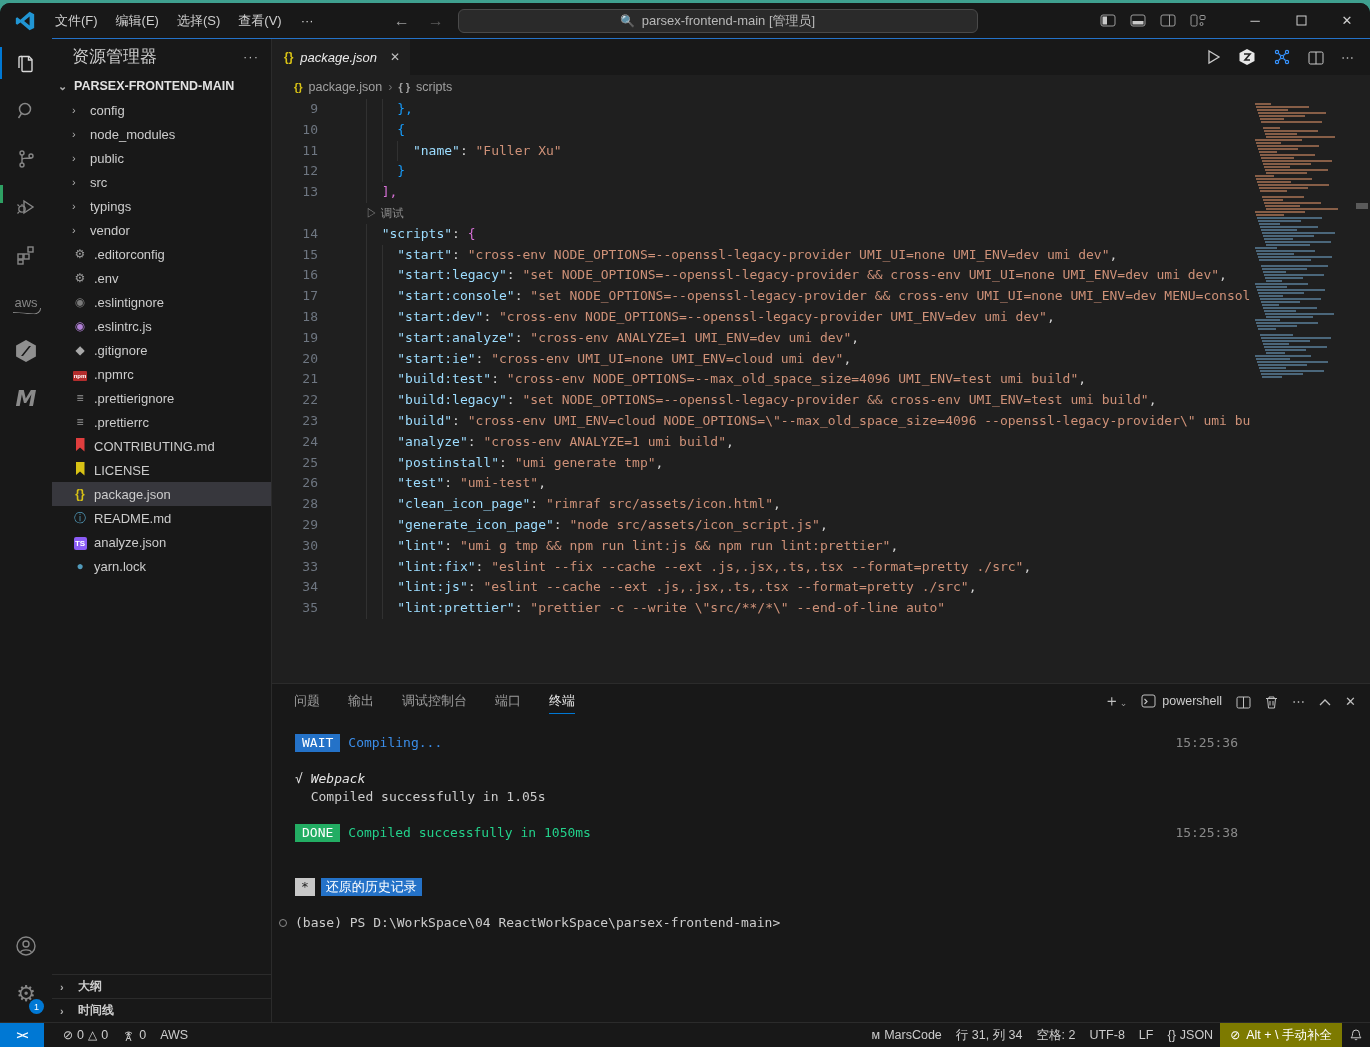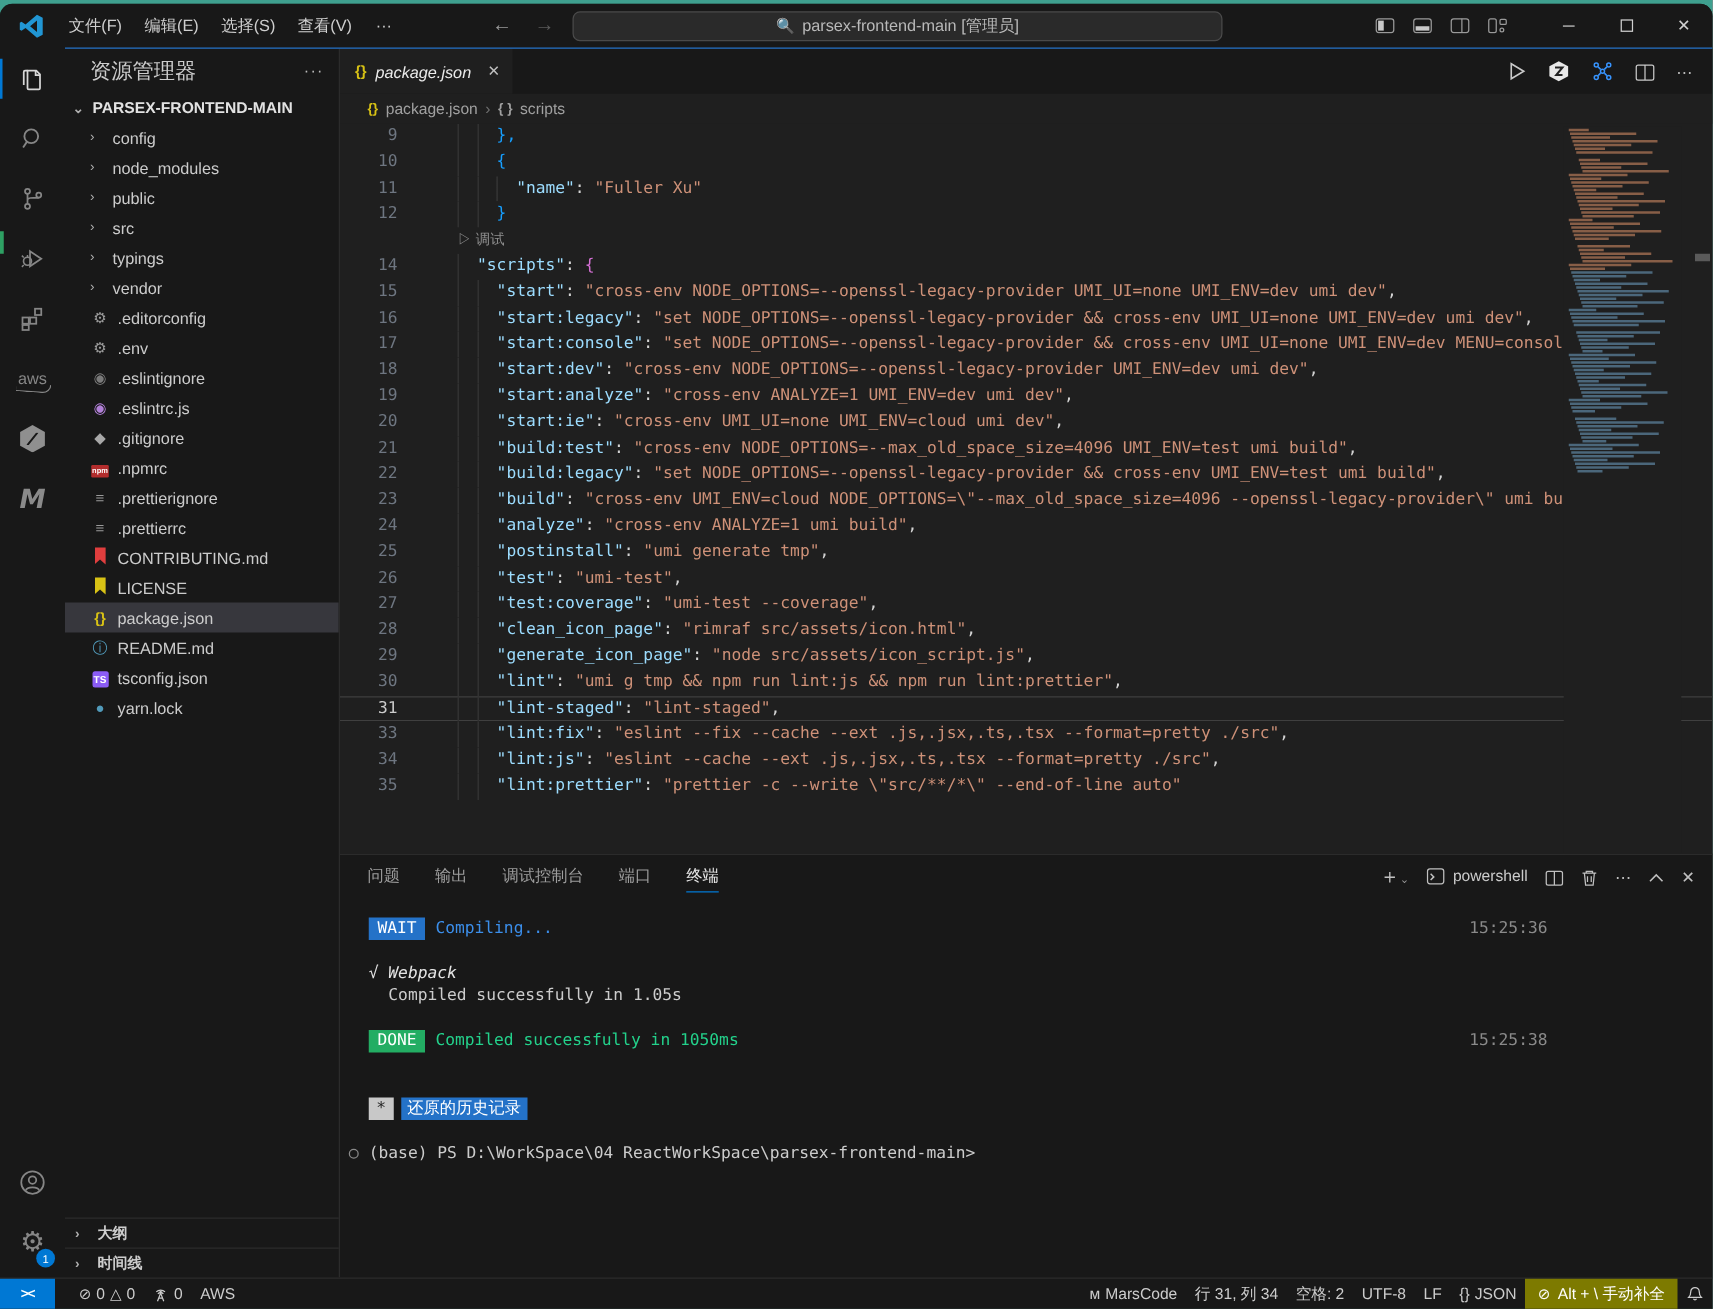--- a/index.html
+++ b/index.html
@@ -309,21 +309,21 @@
           <div class="tree-row selected">
             <span class="tr-icon" style="color: rgb(216, 194, 21); font-weight: bold;">{}</span>
             <span>package.json</span>
           </div>
           <div class="tree-row">
             <span class="tr-icon" style="color: rgb(81, 154, 186);">ⓘ</span>
             <span>README.md</span>
           </div>
           <div class="tree-row">
             <span class="tr-icon" style="color: rgb(49, 120, 198);"><span class="ts-box">TS</span></span>
-            <span>tsconfig.json</span>
+            <span>analyze.json</span>
           </div>
           <div class="tree-row">
             <span class="tr-icon" style="color: rgb(81, 154, 186);">●</span>
             <span>yarn.lock</span>
           </div>
         </div>
     </div>
     <div class="sb-bottom" id="sb-bottom">
         <div class="sb-sec">
           <span class="tr-chev">›</span>
@@ -374,39 +374,38 @@
       <span class="sep">›</span>
       <span class="bc-braces dim">{ }</span>
       <span>scripts</span>
     </div>
     <div class="code">
       <div id="code-lines">
           <div class="crow"><span class="gut">9</span><span class="cline"><span class="ind">  </span><span class="ind">  </span><span class="tk-blue">},</span></span></div>
           <div class="crow"><span class="gut">10</span><span class="cline"><span class="ind">  </span><span class="ind">  </span><span class="tk-blue">{</span></span></div>
           <div class="crow"><span class="gut">11</span><span class="cline"><span class="ind">  </span><span class="ind">  </span><span class="ind">  </span><span class="tk-key">"name"</span><span class="tk-pun">: </span><span class="tk-str">"Fuller Xu"</span></span></div>
           <div class="crow"><span class="gut">12</span><span class="cline"><span class="ind">  </span><span class="ind">  </span><span class="tk-blue">}</span></span></div>
+          <div class="crow"><span class="gut">13</span><span class="cline"><span class="ind">  </span><span class="tk-pink">],</span></span></div>
           <div class="codelens">▷ 调试</div>
           <div class="crow"><span class="gut">14</span><span class="cline"><span class="ind">  </span><span class="tk-key">"scripts"</span><span class="tk-pun">: </span><span class="tk-pink">{</span></span></div>
           <div class="crow"><span class="gut">15</span><span class="cline"><span class="ind">  </span><span class="ind">  </span><span class="tk-key">"start"</span><span class="tk-pun">: </span><span class="tk-str">"cross-env NODE_OPTIONS=--openssl-legacy-provider UMI_UI=none UMI_ENV=dev umi dev"</span><span class="tk-pun">,</span></span></div>
           <div class="crow"><span class="gut">16</span><span class="cline"><span class="ind">  </span><span class="ind">  </span><span class="tk-key">"start:legacy"</span><span class="tk-pun">: </span><span class="tk-str">"set NODE_OPTIONS=--openssl-legacy-provider &amp;&amp; cross-env UMI_UI=none UMI_ENV=dev umi dev"</span><span class="tk-pun">,</span></span></div>
           <div class="crow"><span class="gut">17</span><span class="cline"><span class="ind">  </span><span class="ind">  </span><span class="tk-key">"start:console"</span><span class="tk-pun">: </span><span class="tk-str">"set NODE_OPTIONS=--openssl-legacy-provider &amp;&amp; cross-env UMI_UI=none UMI_ENV=dev MENU=console umi dev"</span><span class="tk-pun">,</span></span></div>
           <div class="crow"><span class="gut">18</span><span class="cline"><span class="ind">  </span><span class="ind">  </span><span class="tk-key">"start:dev"</span><span class="tk-pun">: </span><span class="tk-str">"cross-env NODE_OPTIONS=--openssl-legacy-provider UMI_ENV=dev umi dev"</span><span class="tk-pun">,</span></span></div>
           <div class="crow"><span class="gut">19</span><span class="cline"><span class="ind">  </span><span class="ind">  </span><span class="tk-key">"start:analyze"</span><span class="tk-pun">: </span><span class="tk-str">"cross-env ANALYZE=1 UMI_ENV=dev umi dev"</span><span class="tk-pun">,</span></span></div>
           <div class="crow"><span class="gut">20</span><span class="cline"><span class="ind">  </span><span class="ind">  </span><span class="tk-key">"start:ie"</span><span class="tk-pun">: </span><span class="tk-str">"cross-env UMI_UI=none UMI_ENV=cloud umi dev"</span><span class="tk-pun">,</span></span></div>
           <div class="crow"><span class="gut">21</span><span class="cline"><span class="ind">  </span><span class="ind">  </span><span class="tk-key">"build:test"</span><span class="tk-pun">: </span><span class="tk-str">"cross-env NODE_OPTIONS=--max_old_space_size=4096 UMI_ENV=test umi build"</span><span class="tk-pun">,</span></span></div>
           <div class="crow"><span class="gut">22</span><span class="cline"><span class="ind">  </span><span class="ind">  </span><span class="tk-key">"build:legacy"</span><span class="tk-pun">: </span><span class="tk-str">"set NODE_OPTIONS=--openssl-legacy-provider &amp;&amp; cross-env UMI_ENV=test umi build"</span><span class="tk-pun">,</span></span></div>
           <div class="crow"><span class="gut">23</span><span class="cline"><span class="ind">  </span><span class="ind">  </span><span class="tk-key">"build"</span><span class="tk-pun">: </span><span class="tk-str">"cross-env UMI_ENV=cloud NODE_OPTIONS=\"--max_old_space_size=4096 --openssl-legacy-provider\" umi build"</span><span class="tk-pun">,</span></span></div>
           <div class="crow"><span class="gut">24</span><span class="cline"><span class="ind">  </span><span class="ind">  </span><span class="tk-key">"analyze"</span><span class="tk-pun">: </span><span class="tk-str">"cross-env ANALYZE=1 umi build"</span><span class="tk-pun">,</span></span></div>
           <div class="crow"><span class="gut">25</span><span class="cline"><span class="ind">  </span><span class="ind">  </span><span class="tk-key">"postinstall"</span><span class="tk-pun">: </span><span class="tk-str">"umi generate tmp"</span><span class="tk-pun">,</span></span></div>
           <div class="crow"><span class="gut">26</span><span class="cline"><span class="ind">  </span><span class="ind">  </span><span class="tk-key">"test"</span><span class="tk-pun">: </span><span class="tk-str">"umi-test"</span><span class="tk-pun">,</span></span></div>
-          <div class="crow"><span class="gut">27</span><span class="cline"><span class="ind">  </span><span class="ind">  </span><span class="tk-key">"test:coverage"</span><span class="tk-pun">: </span><span class="tk-str">"umi-test --coverage"</span><span class="tk-pun">,</span></span></div>
           <div class="crow"><span class="gut">28</span><span class="cline"><span class="ind">  </span><span class="ind">  </span><span class="tk-key">"clean_icon_page"</span><span class="tk-pun">: </span><span class="tk-str">"rimraf src/assets/icon.html"</span><span class="tk-pun">,</span></span></div>
           <div class="crow"><span class="gut">29</span><span class="cline"><span class="ind">  </span><span class="ind">  </span><span class="tk-key">"generate_icon_page"</span><span class="tk-pun">: </span><span class="tk-str">"node src/assets/icon_script.js"</span><span class="tk-pun">,</span></span></div>
           <div class="crow"><span class="gut">30</span><span class="cline"><span class="ind">  </span><span class="ind">  </span><span class="tk-key">"lint"</span><span class="tk-pun">: </span><span class="tk-str">"umi g tmp &amp;&amp; npm run lint:js &amp;&amp; npm run lint:prettier"</span><span class="tk-pun">,</span></span></div>
-          <div class="crow current"><span class="gut">31</span><span class="cline"><span class="ind">  </span><span class="ind">  </span><span class="tk-key">"lint-staged"</span><span class="tk-pun">: </span><span class="tk-str">"lint-staged"</span><span class="tk-pun">,</span></span></div>
           <div class="crow"><span class="gut">33</span><span class="cline"><span class="ind">  </span><span class="ind">  </span><span class="tk-key">"lint:fix"</span><span class="tk-pun">: </span><span class="tk-str">"eslint --fix --cache --ext .js,.jsx,.ts,.tsx --format=pretty ./src"</span><span class="tk-pun">,</span></span></div>
           <div class="crow"><span class="gut">34</span><span class="cline"><span class="ind">  </span><span class="ind">  </span><span class="tk-key">"lint:js"</span><span class="tk-pun">: </span><span class="tk-str">"eslint --cache --ext .js,.jsx,.ts,.tsx --format=pretty ./src"</span><span class="tk-pun">,</span></span></div>
           <div class="crow"><span class="gut">35</span><span class="cline"><span class="ind">  </span><span class="ind">  </span><span class="tk-key">"lint:prettier"</span><span class="tk-pun">: </span><span class="tk-str">"prettier -c --write \"src/**/*\" --end-of-line auto"</span></span></div>
         </div>
       <div class="minimap">
           <div id="mm-bars">
             <div class="mm-bar" style="width: 16px; margin-left: 4px; background: rgb(154, 106, 79);"></div>
             <div class="mm-bar" style="width: 53px; margin-left: 5px; background: rgb(154, 106, 79);"></div>
             <div class="mm-bar" style="width: 31px; margin-left: 6px; background: rgb(154, 106, 79);"></div>
             <div class="mm-bar" style="width: 68px; margin-left: 7px; background: rgb(154, 106, 79);"></div>

